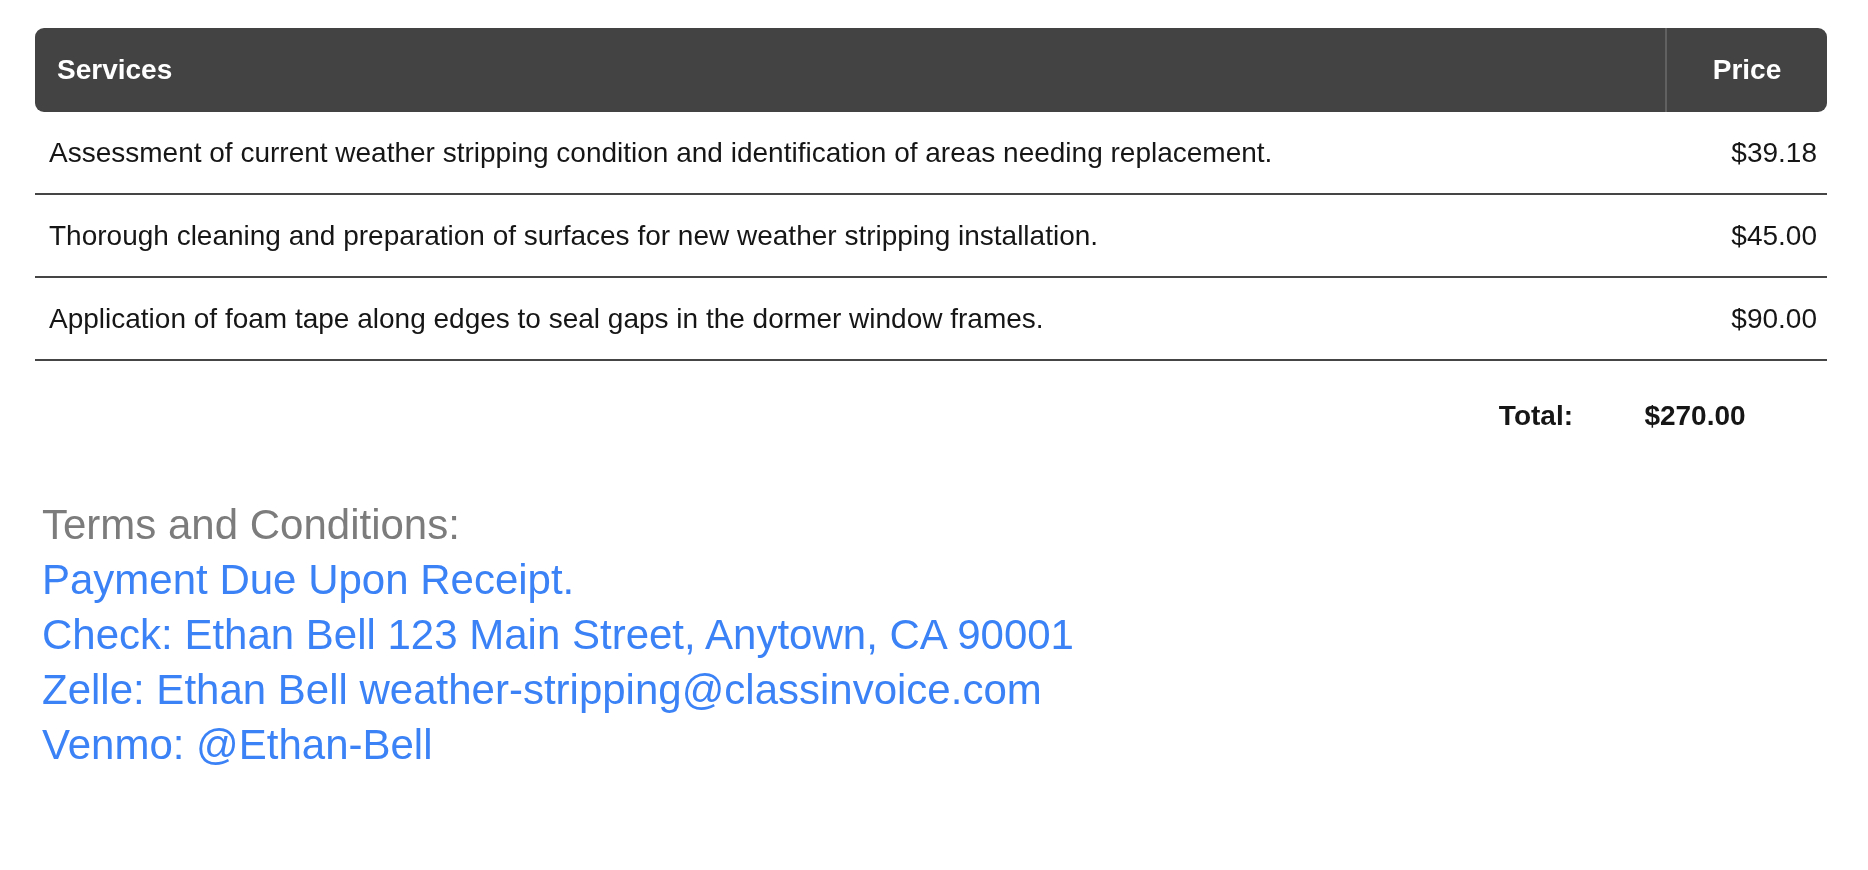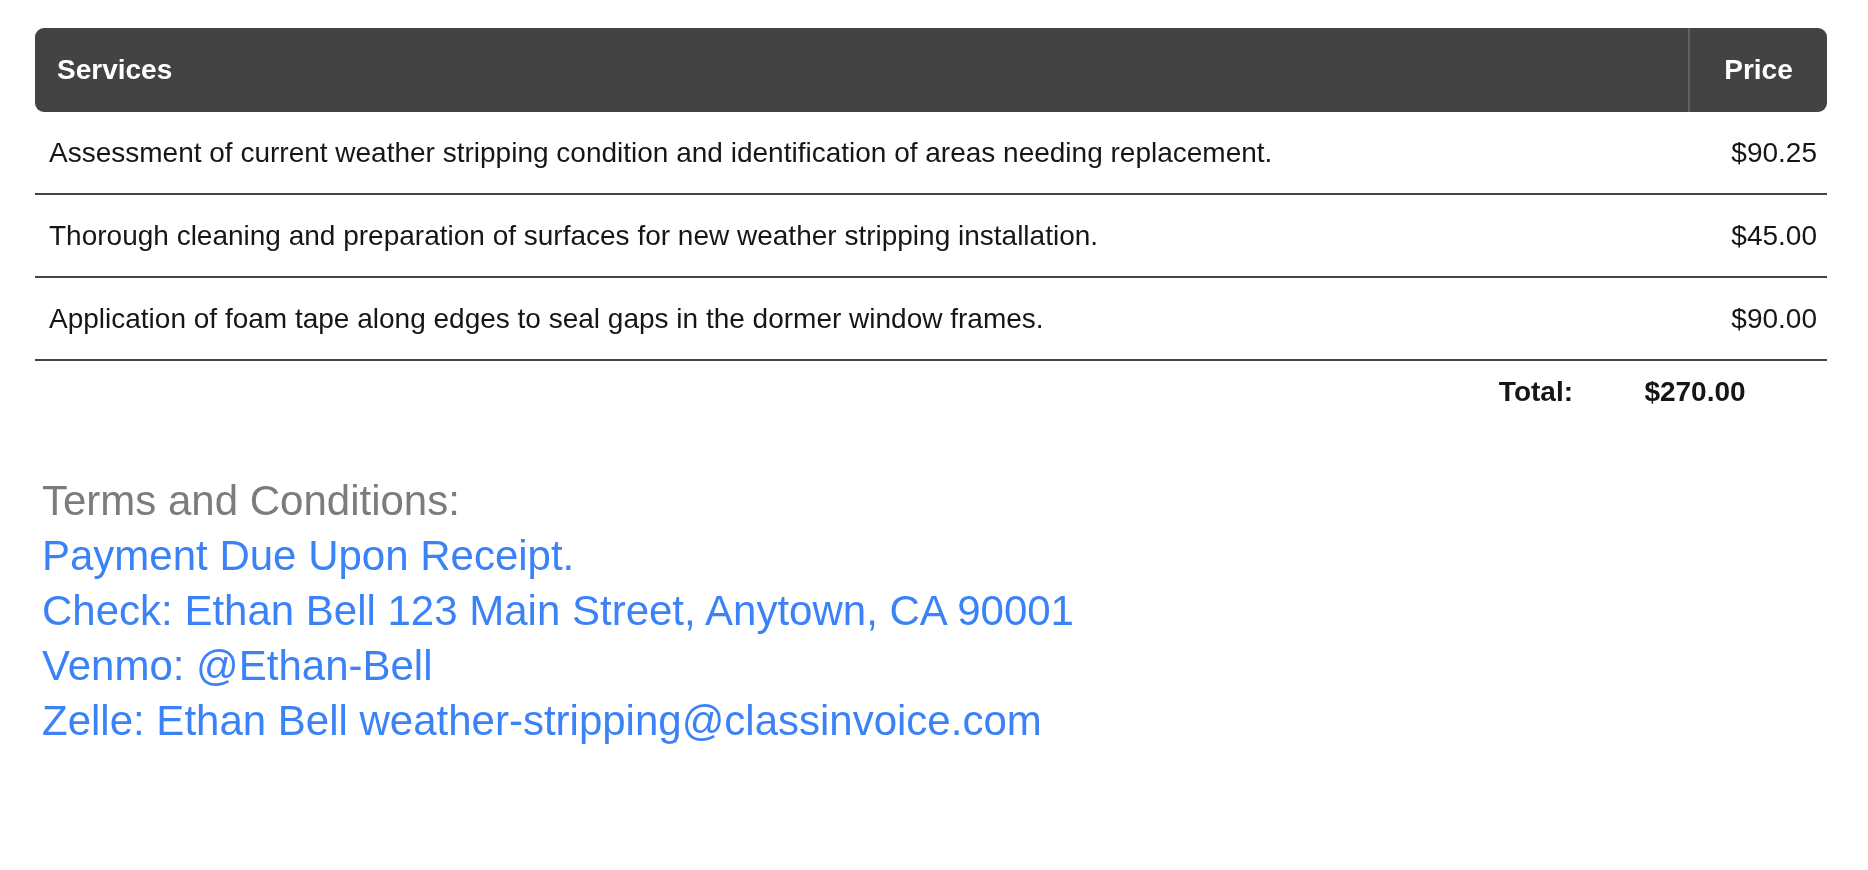--- a/index.html
+++ b/index.html
@@ -31,21 +31,21 @@
     flex: 1;
     display: flex;
     align-items: center;
     padding-left: 22px;
   }
   .th-divider {
     width: 2px;
     background: rgba(255,255,255,0.16);
   }
   .th-price {
-    width: 137px;
+    width: 160px;
     display: flex;
     align-items: center;
     justify-content: center;
   }
   .service-row {
     display: flex;
     align-items: center;
     min-height: 83px;
     padding: 4px 0;
     border-bottom: 2px solid #454545;
@@ -59,21 +59,21 @@
   .service-price {
     width: 160px;
     text-align: right;
     padding-right: 10px;
     white-space: nowrap;
   }
   .total-row {
     display: flex;
     justify-content: flex-end;
     align-items: baseline;
-    padding: 15px 0 18px 0;
+    padding: 39px 0 18px 0;
     font-weight: bold;
   }
   .total-label { text-align: right; }
   .total-amount {
     width: 254px;
     text-align: center;
     padding-right: 10px;
   }
   .terms-section {
     margin: 48px 40px 0 42px;
@@ -97,21 +97,21 @@
   <div class="invoice-table">
 
     <div class="table-header">
       <div class="th-services">Services</div>
       <div class="th-divider"></div>
       <div class="th-price">Price</div>
     </div>
 
     <div class="service-row">
       <div class="service-desc">Assessment of current weather stripping condition and identification of areas needing replacement.</div>
-      <div class="service-price">$90.25</div>
+      <div class="service-price">$39.18</div>
     </div>
 
 
     <div class="service-row">
       <div class="service-desc">Thorough cleaning and preparation of surfaces for new weather stripping installation.</div>
       <div class="service-price">$45.00</div>
     </div>
 
     <div class="service-row">
       <div class="service-desc">Application of foam tape along edges to seal gaps in the dormer window frames.</div>
@@ -122,17 +122,17 @@
       <div class="total-label">Total:</div>
       <div class="total-amount">$270.00</div>
     </div>
 
   </div>
 
   <div class="terms-section">
     <div class="terms-heading">Terms and Conditions:</div>
     <div class="terms-line">Payment Due Upon Receipt.</div>
     <div class="terms-line">Check: Ethan Bell 123 Main Street, Anytown, CA 90001</div>
+    <div class="terms-line">Zelle: Ethan Bell weather-stripping@classinvoice.com</div>
     <div class="terms-line">Venmo: @Ethan-Bell</div>
-    <div class="terms-line">Zelle: Ethan Bell weather-stripping@classinvoice.com</div>
   </div>
 
 </div>
 
 </body></html>

